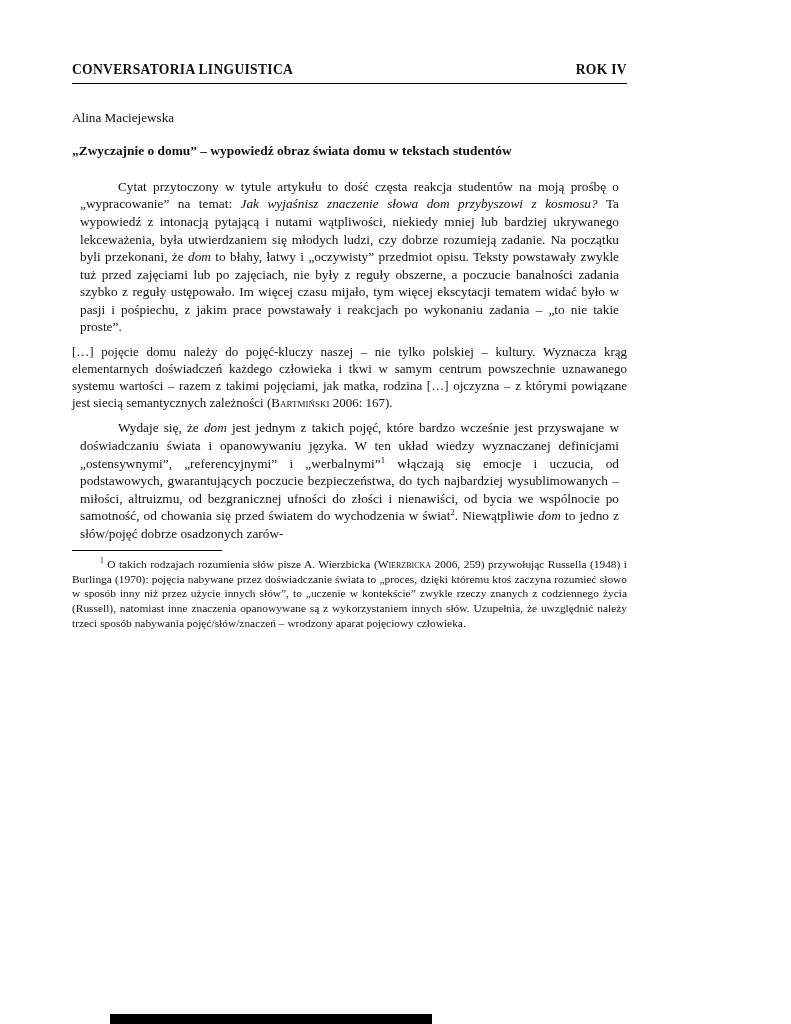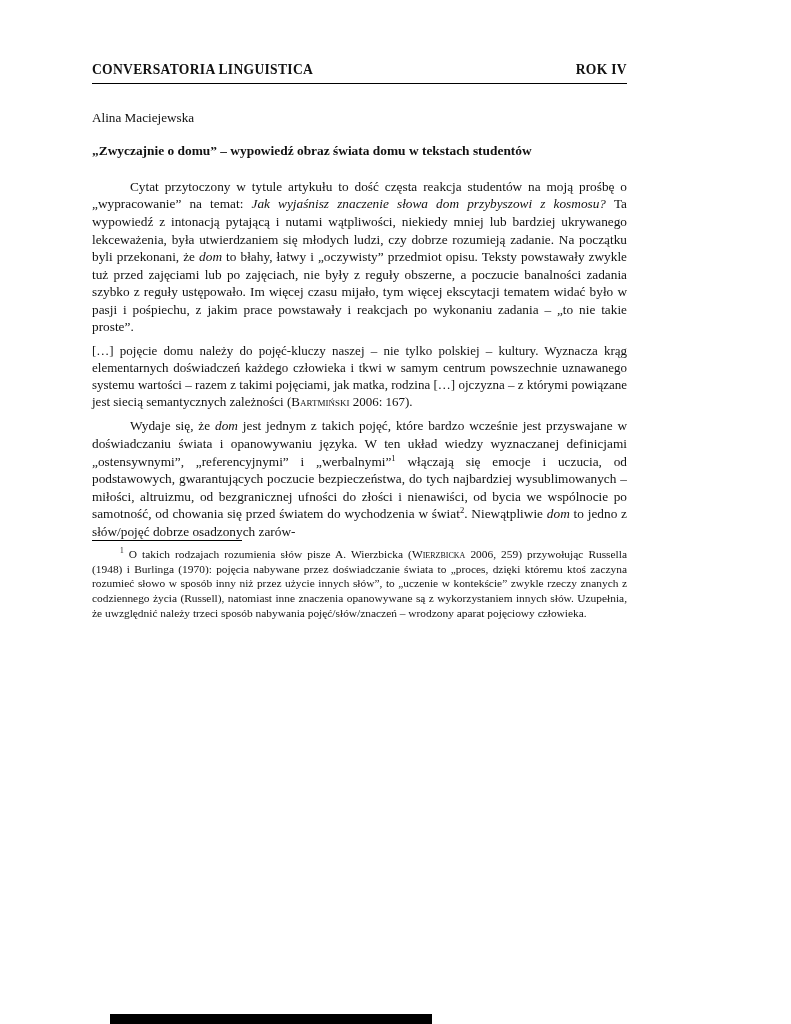--- a/index.html
+++ b/index.html
@@ -5,21 +5,21 @@
   html, body {
     margin: 0;
     padding: 0;
     background: #ffffff;
   }
   .page {
     position: relative;
     width: 791px;
     height: 1024px;
     box-sizing: border-box;
-    padding: 62px 164px 0 92px;
+    padding: 62px 164px 0 72px;
     background: #ffffff;
     font-family: "Liberation Serif", "DejaVu Serif", serif;
     color: #111111;
     overflow: hidden;
   }
   .running-head {
     display: flex;
     justify-content: space-between;
     align-items: baseline;
     font-weight: bold;
@@ -36,21 +36,21 @@
     font-size: 13.2px;
     line-height: 1.25;
   }
   .article-title {
     font-weight: bold;
     font-size: 13.4px;
     margin: 15px 0 19px 0;
     line-height: 1.3;
   }
   .content p {
-    margin: 0;
+    margin: 8px;
     text-align: justify;
   }
   p.body {
     font-size: 13.3px;
     line-height: 1.32;
     text-indent: 38px;
   }
   p.quote {
     font-size: 13px;
     line-height: 1.3;

